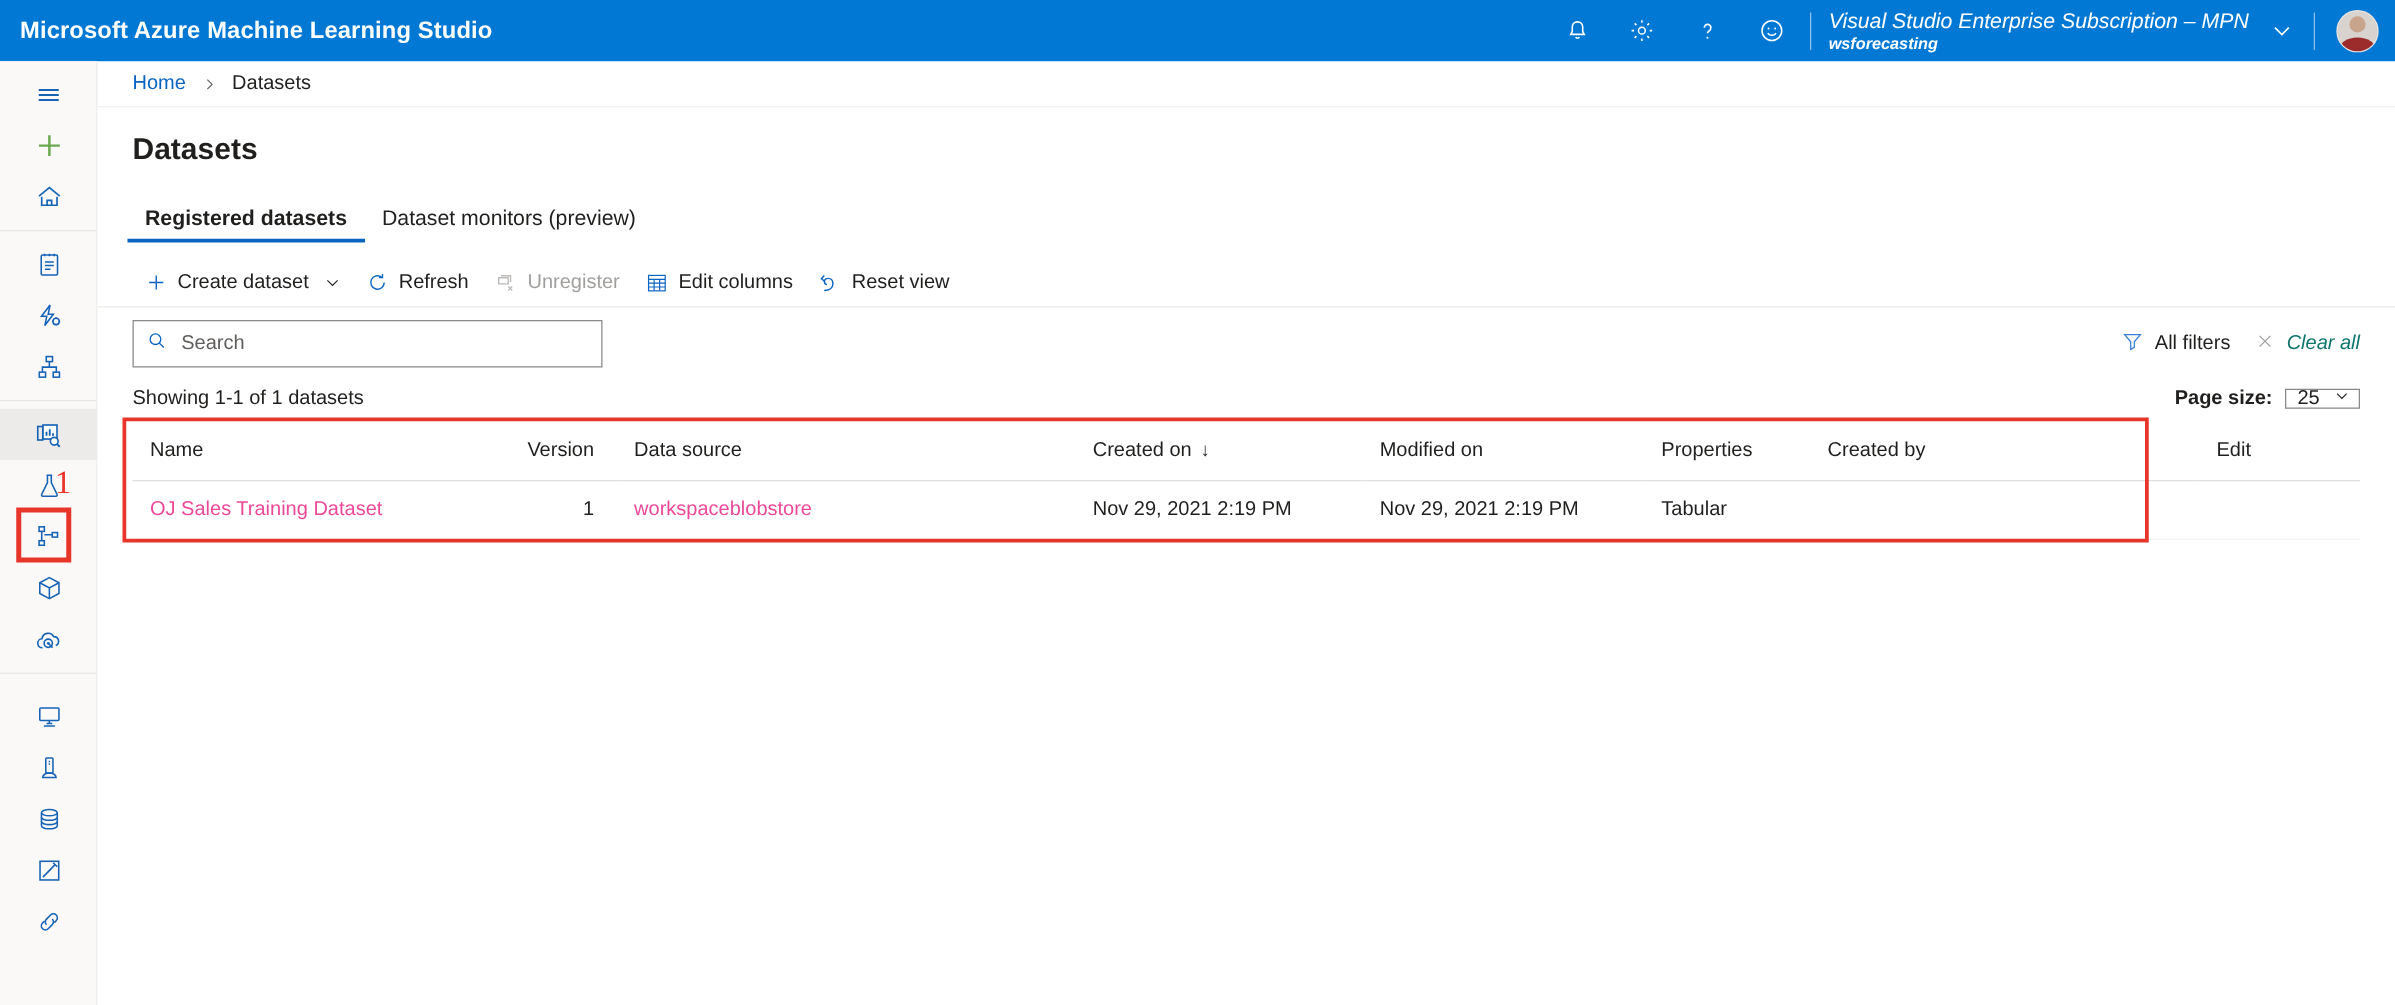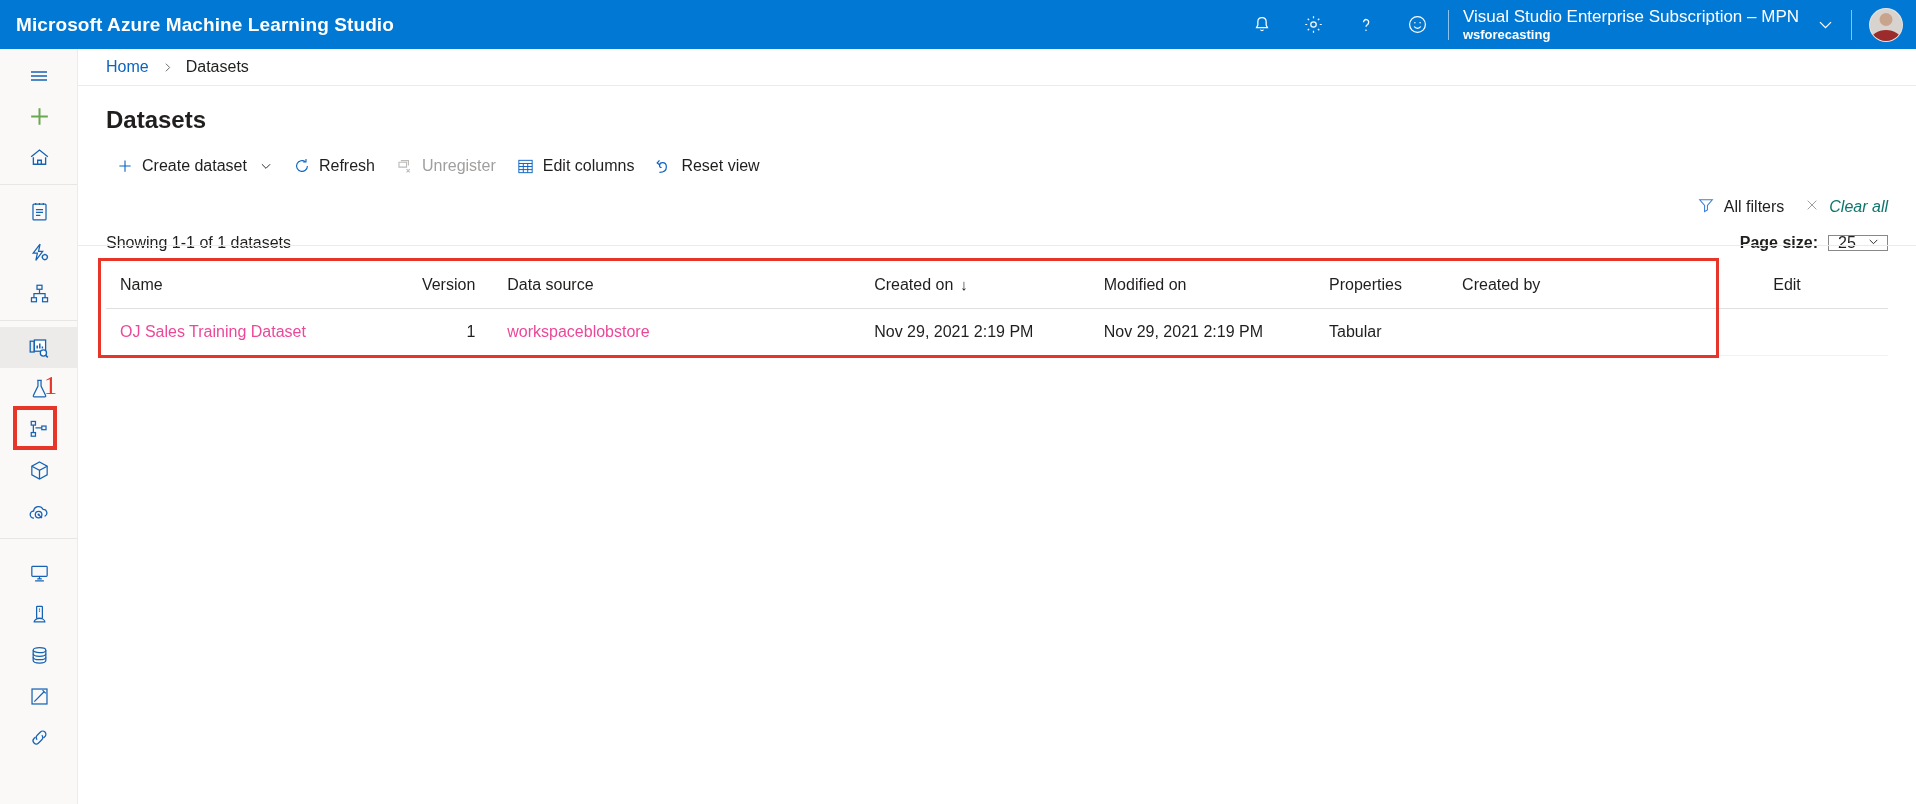--- a/index.html
+++ b/index.html
@@ -23,21 +23,21 @@
     color: #ffffff;
   }
   .brand {
     font-size: 19px; font-weight: 600;
     margin-left: 16px;
     letter-spacing: .1px;
     white-space: nowrap;
   }
   .topbar-right {
     margin-left: auto;
-    display: flex; align-items: center; height: 49px;
+    display: flex; align-items: center; height: 49px; font-style: italic;
   }
   .tb-icon {
     width: 52px; height: 49px;
     display: flex; align-items: center; justify-content: center;
     cursor: pointer;
   }
   .tb-icon svg { display: block; }
   .tb-sep {
     width: 1px; height: 30px; background: rgba(255,255,255,.55);
     margin: 0 4px;
@@ -449,20 +449,24 @@
         <path d="M9 5l7 7-7 7"></path>
       </svg>
   </span>
   <span class="crumb-cur">Datasets</span>
 </div>
 
 <div class="main">
 
   <div class="page-title">Datasets</div>
 
+  <div class="tabs">
+    <div class="tab active">Registered datasets</div>
+    <div class="tab">Dataset monitors (preview)</div>
+  </div>
   <div class="tab-rule"></div>
 
   <div class="cmdbar">
 
     <div class="cmd">
       <svg width="18" height="18" viewBox="0 0 24 24" fill="none" stroke="#0a64c2" stroke-width="1.5">
           <path d="M12 4.5v15M4.5 12h15"></path>
         </svg>
       <span>Create dataset</span>
       <span class="cmd-chev">
@@ -500,20 +504,29 @@
     <div class="cmd">
       <svg width="19" height="19" viewBox="0 0 24 24" fill="none" stroke="#0a64c2" stroke-width="1.5">
         <path d="M6.8 19.4c5 0 8.8-2.4 8.8-6.8 0-3.3-2.1-5.4-4.7-5.4-2.2 0-3.9 1.5-3.9 3.4 0 1.6 1.1 2.7 2.6 2.7"></path>
         <path d="M6.9 4.3L4 7.6l3.3 2.6"></path>
       </svg>
       <span>Reset view</span>
     </div>
   </div>
 
   <div class="searchrow">
+    <div class="searchbox">
+      <span>
+        <svg width="17" height="17" viewBox="0 0 24 24" fill="none" stroke="#0a64c2" stroke-width="1.5">
+          <circle cx="10.4" cy="10.4" r="6"></circle>
+          <path d="M14.8 14.8l5 5"></path>
+        </svg>
+      </span>
+      <input type="text" value="" placeholder="Search" style="">
+    </div>
 
     <div class="filters">
       <div class="filter-btn">
         <span>
           <svg width="18" height="18" viewBox="0 0 24 24" fill="none" stroke="#3a7fd5" stroke-width="1.4">
             <path d="M3.6 5h16.8l-6.5 7.6v6l-3.8 2.1v-8.1z"></path>
           </svg>
         </span>
         <span>All filters</span>
       </div>

